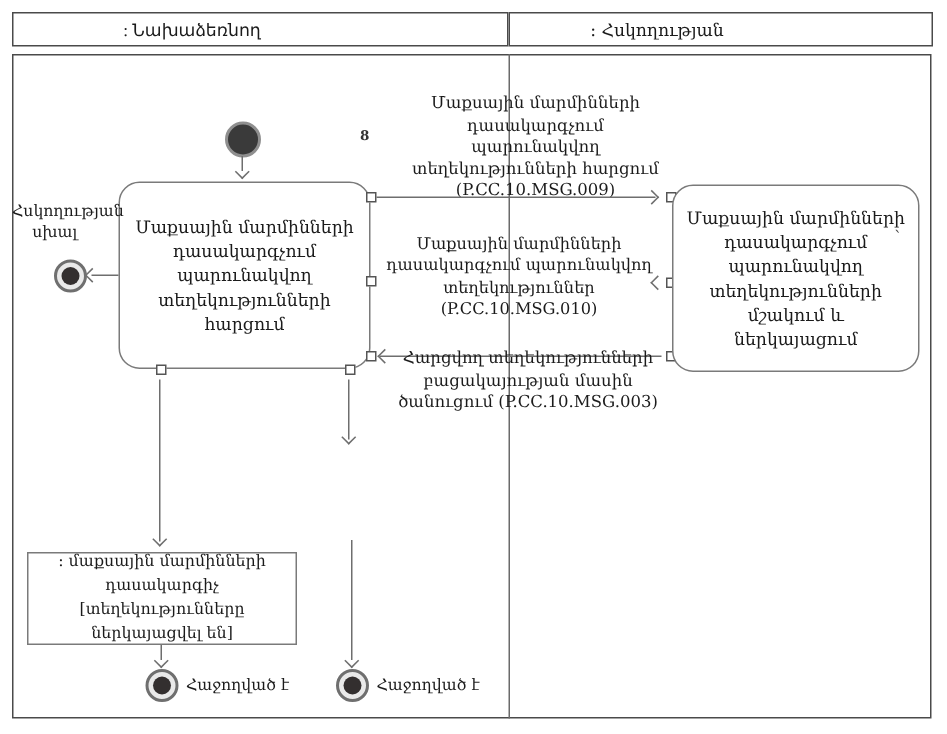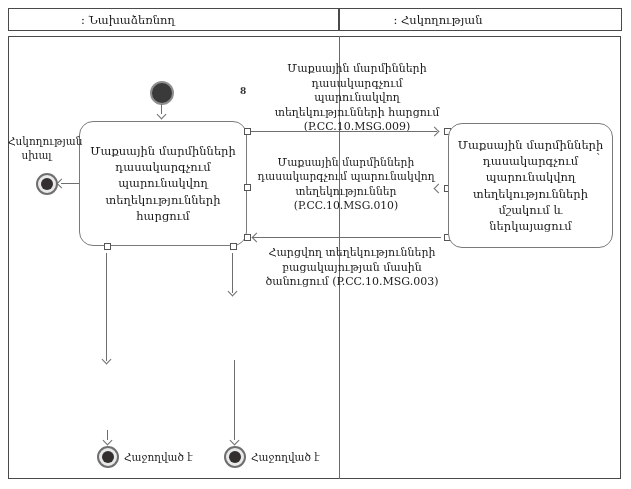--- a/index.html
+++ b/index.html
@@ -4,21 +4,21 @@
 <style>
   html,body{margin:0;padding:0;background:#ffffff;}
   .canvas{
     position:relative;width:631px;height:489px;background:#fff;overflow:hidden;
     font-family:"DejaVu Serif","DejaVu Sans",serif;color:#1b1b1b;
   }
   .abs{position:absolute;}
   .ml{white-space:pre-line;}
   
   .hdr{border:1px solid #4a4a4a;display:flex;align-items:center;font-size:11.5px;background:#fff;box-sizing:border-box;}
-  .hdr-left{left:8px;top:8px;width:331px;height:23px;justify-content:center;padding-right:91px;}
+  .hdr-left{left:8px;top:8px;width:331px;height:23px;justify-content:center;padding-right:91px;font-family:Liberation Serif, serif;}
   .hdr-right{left:339px;top:8px;width:283px;height:23px;justify-content:center;padding-right:85px;}
   
   .frame{left:8px;top:36px;width:613px;height:443px;border:1px solid #4a4a4a;box-sizing:border-box;background:#fff;}
   .divider{left:339px;top:36px;width:1px;height:443px;background:#6a6a6a;}
   
   .activity{border:1.5px solid #7a7a7a;border-radius:14px;background:#fff;box-sizing:border-box;
     display:flex;align-items:center;justify-content:center;text-align:center;
     font-size:11.5px;line-height:1.42;padding:4px;}
   .act-left{left:79px;top:121px;width:168px;height:125px;}
   .act-right{left:448px;top:123px;width:165px;height:125px;}
@@ -41,21 +41,21 @@
   .vline{width:1px;background:#6e6e6e;}
   
   .chev{width:7px;height:7px;border-top:1.4px solid #6e6e6e;border-right:1.4px solid #6e6e6e;box-sizing:border-box;}
   .chev.right{transform:rotate(45deg);}
   .chev.left{transform:rotate(-135deg);}
   .chev.down{transform:rotate(135deg);}
   
   .msg{text-align:center;font-size:11px;line-height:1.32;background:transparent;}
   .msg009{left:272px;top:62px;width:170px;}
   .msg010{left:254px;top:156px;width:184px;font-size:10.8px;}
-  .msg003{left:262px;top:246px;width:180px;}
+  .msg003{left:262px;top:232px;width:180px;}
   .terminal-label{font-size:10.5px;}
   .err-label{left:8px;top:134px;width:57px;text-align:center;font-size:10.5px;line-height:1.35;}
   .mark8{left:240px;top:86px;font-size:9px;font-weight:bold;color:#333;}
   .markq{left:596px;top:152px;font-size:11px;color:#444;}
 </style>
 </head>
 <body>
 
 <div class="canvas">
 
@@ -123,20 +123,25 @@
 տեղեկությունների մշակում և
 ներկայացում</span>
   </div>
   <div class="abs markq">՝</div>
 
   <div class="abs vline" style="left:232px;top:253px;height:40px;"></div>
   <div class="abs chev down" style="left:229px;top:288px;"></div>
 
   <div class="abs vline" style="left:106px;top:253px;height:108px;"></div>
   <div class="abs chev down" style="left:103px;top:356px;"></div>
+  <div class="abs state state-presented">
+    <span class="ml">: մաքսային մարմինների
+դասակարգիչ [տեղեկությունները
+ներկայացվել են]</span>
+  </div>
 
   <div class="abs vline" style="left:234px;top:360px;height:80px;"></div>
   <div class="abs chev down" style="left:231px;top:437px;"></div>
   <div class="abs vline" style="left:107px;top:430px;height:10px;"></div>
   <div class="abs chev down" style="left:104px;top:437px;"></div>
 
   <div class="abs final final-left">
       <div class="dot"></div>
     </div>
   <div class="abs terminal-label" style="left:124px;top:451px;">Հաջողված է</div>

